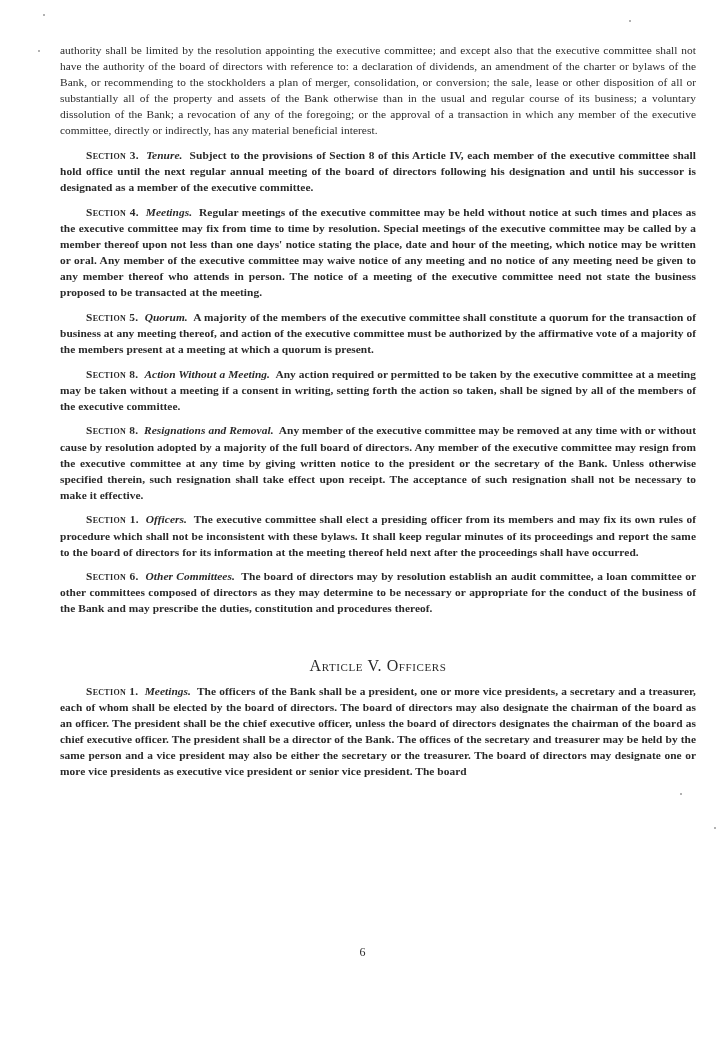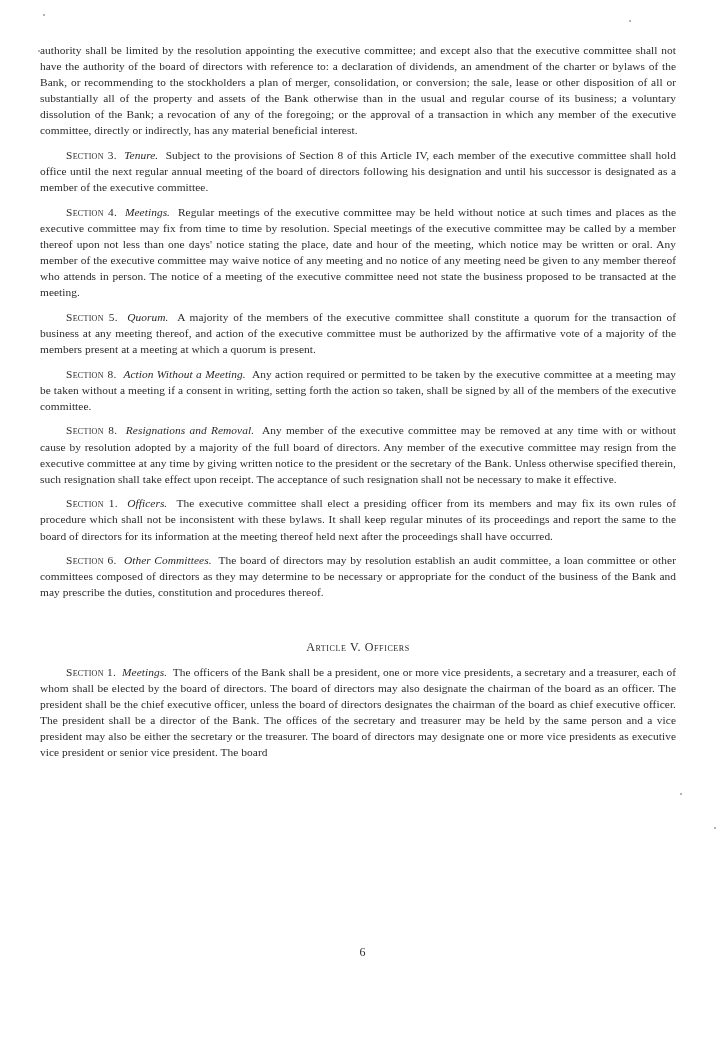--- a/index.html
+++ b/index.html
@@ -2,30 +2,30 @@
 <html><head>
 <meta charset="utf-8">
 <style>
   html, body { margin: 0; padding: 0; }
   body {
     width: 725px; height: 1050px; background: #ffffff;
     position: relative; overflow: hidden;
     font-family: "Liberation Serif", "DejaVu Serif", serif;
     color: #2a2a2a;
   }
-  .page { position: absolute; left: 40px; top: 42px; width: 636px; }
+  .page { position: absolute; left: 60px; top: 42px; width: 636px; }
   p {
     margin: 0; font-size: 11.4px; line-height: 16.1px;
     text-align: justify; letter-spacing: 0.05px;
   }
-  p.sec { text-indent: 26px; margin-top: 8.5px; }
+  p.sec { text-indent: 26px; margin-top: 8.5px; font-weight: bold; }
   .sc { font-variant: small-caps; letter-spacing: 0.3px; }
   .it { font-style: italic; }
   .heading {
-    text-align: center; font-variant: small-caps; font-size: 12px;
+    text-align: center; font-variant: small-caps; font-size: 16px;
     letter-spacing: 0.6px; margin-top: 40px; margin-bottom: 6px;
   }
   .pagenum {
     position: absolute; left: 0; width: 725px; top: 945px;
     text-align: center; font-size: 12px;
   }
   .speck { position: absolute; width: 2px; height: 2px; background: #999; border-radius: 1px; }
 </style>
 </head>
 <body>

